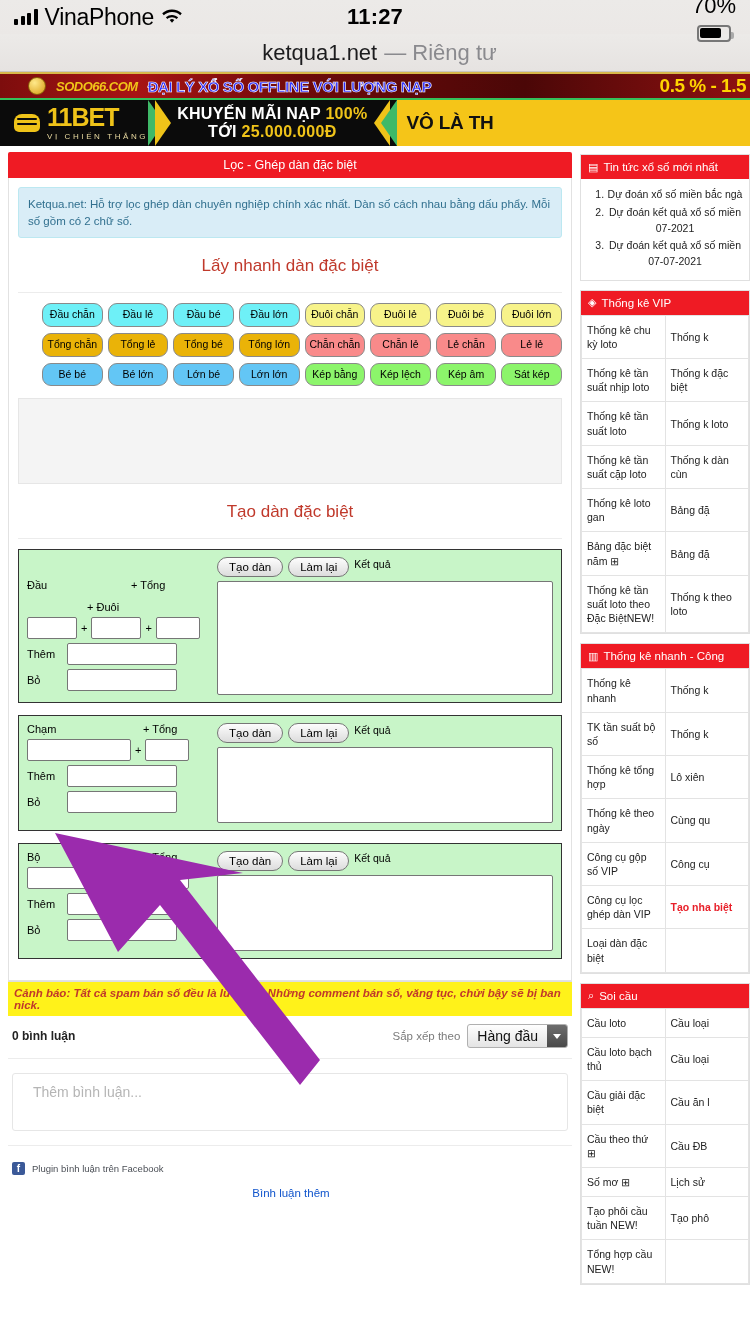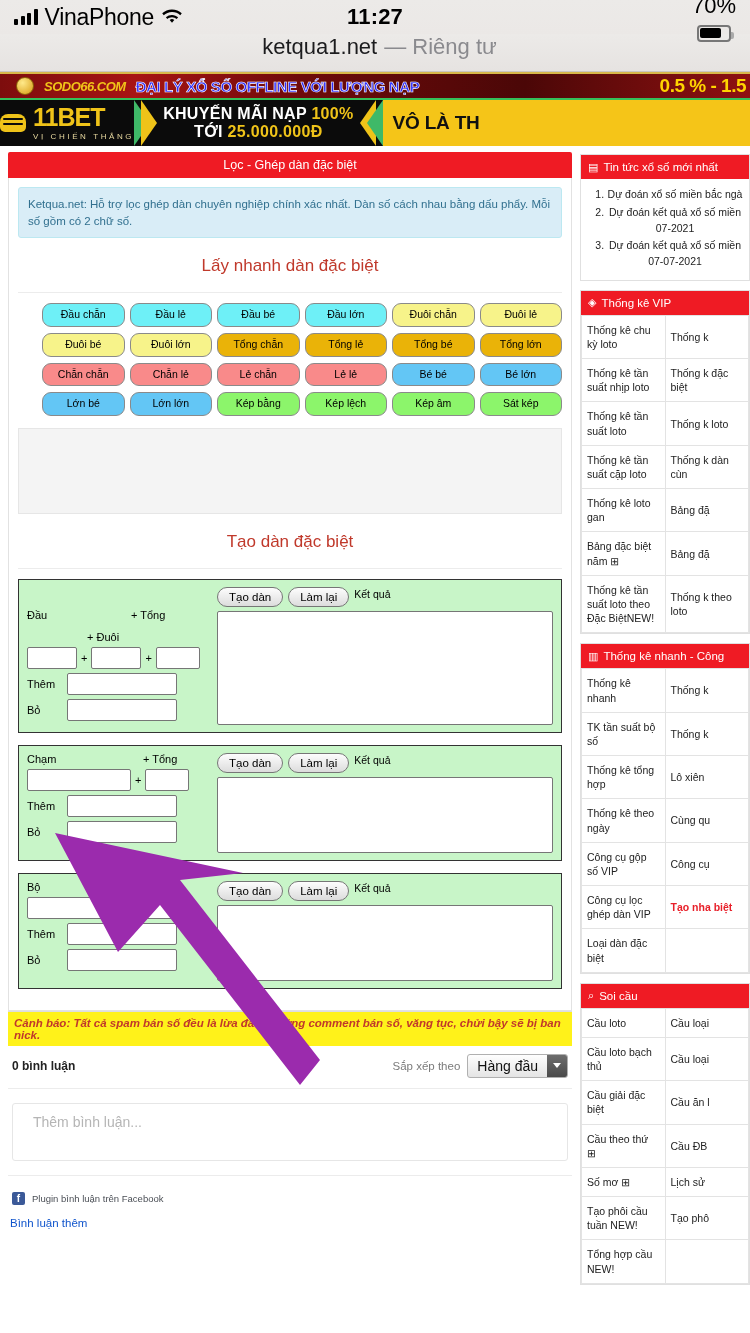--- a/index.html
+++ b/index.html
@@ -37,43 +37,43 @@
   }
   .sb-batt-text { font-size: 22px; color: #000; }
   .batt { width: 34px; height: 17px; border: 2px solid #777; border-radius: 4px; position: relative; }
   .batt::after { content:""; position:absolute; right:-5px; top:5px; width:3px; height:7px; background:#aaa; border-radius:0 2px 2px 0; }
   .batt i { position:absolute; left:1.5px; top:1.5px; bottom:1.5px; width: 70%; background:#000; border-radius:2px; display:block; }
 
   
   .urlbar {
     height: 38px;
     background: linear-gradient(#eceae8,#e6e3e1);
-    display: flex; align-items: flex-start; justify-content: center;
+    display: flex; align-items: center; justify-content: center;
     border-bottom: 1px solid #c9c6c4;
     padding-left: 9px;
   }
   .url-host { font-size: 22px; color: #1c1c1e; }
   .url-priv { font-size: 22px; color: #8a8a8e; margin-left: 7px; }
 
   
   .ad1 {
     height: 28px; position: relative; overflow: hidden;
     background: linear-gradient(90deg,#7d0d0d 0%,#a81414 18%,#6e0a0a 40%,#4b0707 70%,#8f1111 100%);
-    border-top: 2px solid #d8b84a; border-bottom: 2px solid #35c05a;
+    border-top: 2px solid #d8b84a; border-bottom: 2px solid #35c05a; padding-left: 12px;
   }
   .ad1-inner { display:flex; align-items:center; height:100%; padding-left: 16px; gap: 10px; }
   .ad1-logo { font-size:13px; font-weight:bold; color:#f0c419; font-style:italic; letter-spacing:-0.5px; white-space:nowrap; }
   .ad1-coin { width:18px;height:18px;border-radius:50%;background:radial-gradient(circle at 35% 30%,#ffe98a,#d79b12); border:1px solid #8a6208; flex:none;}
   .ad1-text { font-size:15px; font-weight:bold; color:#2b2bff; -webkit-text-stroke:0.6px #fff; white-space:nowrap; letter-spacing:-0.4px;}
   .ad1-pct { font-size:19px; font-weight:bold; color:#ffd400; white-space:nowrap; margin-left:auto; padding-right:4px; letter-spacing:-0.5px;}
 
   .ad2 {
     height: 46px; background:#0b0b0b; display:flex; align-items:center; overflow:hidden; position:relative;
   }
-  .ad2-left { display:flex; align-items:center; gap:7px; }
+  .ad2-left { display:flex; align-items:center; gap:7px; padding-left:14px; }
   .fist { width:26px; height:18px; background:#efc319; border-radius:8px 8px 5px 5px; position:relative; flex:none;}
   .fist::after{content:"";position:absolute;left:3px;top:4px;right:3px;height:2px;background:#0b0b0b;border-radius:1px;box-shadow:0 5px 0 #0b0b0b;}
   .ad2-brand { color:#efc319; font-size:25px; font-weight:bold; letter-spacing:-1px; line-height:1; }
   .ad2-sub { color:#e8d9a0; font-size:8px; letter-spacing:2.6px; margin-top:2px; }
   .chev { width:0;height:0;border-top:23px solid transparent;border-bottom:23px solid transparent;border-left:16px solid #3fb968; flex:none;}
   .chev2 { border-left-color:#efc319; margin-left:-9px;}
   .ad2-mid { text-align:center; padding:0 6px; flex:none;}
   .ad2-l1 { color:#fff; font-size:16px; font-weight:bold; letter-spacing:0.3px; }
   .ad2-l1 b { color:#efc319; }
   .ad2-l2 { color:#efc319; font-size:16px; font-weight:bold; letter-spacing:0.3px;text-align:center; }
@@ -94,21 +94,21 @@
   }
   .panel-box { border:1px solid #e2e2e2; border-top:none; padding:9px; }
   .notice {
     background:#d9edf7; border:1px solid #bce8f1; color:#31708f;
     font-size:11.5px; line-height:1.45; padding:8px 9px; border-radius:3px;
   }
   .sect-title { text-align:center; color:#c0392b; font-size:17px; padding:18px 0 16px; }
   .hr { border-top:1px solid #ececec; margin:0 0 10px; }
 
   
-  .grid { display:grid; grid-template-columns:repeat(6,1fr); gap:6px 5px;margin-left:24px; }
+  .grid { display:grid; grid-template-columns:repeat(8,1fr); gap:6px 5px;margin-left:24px; }
   .chip {
     font-size:10.5px; text-align:center; padding:4px 1px;
     border-radius:9px; border:1px solid #8a8a8a; color:#000;
     white-space:nowrap; cursor:pointer; line-height:1.3;
   }
   .c-cyan{background:#6ef0f7}.c-yellow{background:#f7f38a}
   .c-pink{background:#eab308}.c-red{background:#f98a8a}
   .c-blue{background:#63c6f5}.c-green{background:#8cf56b}
 
   .emptybox { margin-top:12px; height:86px; background:#f4f4f4; border:1px solid #e6e6e6; }
@@ -148,21 +148,21 @@
   .select .arrow {
     width:20px; background:linear-gradient(#6d6d6d,#4a4a4a); display:flex; align-items:center; justify-content:center;
   }
   .select .arrow i { width:0;height:0;border-left:4px solid transparent;border-right:4px solid transparent;border-top:5px solid #fff; }
   .cmt-div { border-top:1px solid #ececec; }
   .cmt-box { margin:14px 4px 0; border:1px solid #e6e6e6; border-radius:3px; height:58px; padding:10px 20px; }
   .cmt-ph { font-size:14px; color:#b5b5b5; }
   .fb-row { display:flex; align-items:center; gap:7px; padding:16px 4px 8px; border-top:1px solid #ececec; margin-top:14px; }
   .fb-ico { width:13px;height:13px;background:#3b5998;color:#fff;font-size:10px;font-weight:bold;text-align:center;line-height:13px;border-radius:2px;}
   .fb-txt { font-size:9.5px; color:#4b4f56; }
-  .morelink { font-size:11.5px; color:#1155cc; padding:4px 0 0 2px; cursor:pointer; }
+  .morelink { font-size:11.5px; color:#1155cc; padding:4px 0 0 2px; cursor:pointer;text-align:center; }
 
   
   .sbox { border:1px solid #e0e0e0; margin-bottom:9px; }
   .shead {
     background:#ef1b24; color:#fff; font-size:11.5px; padding:6px 7px;
     display:flex; align-items:center; gap:5px; white-space:nowrap; overflow:hidden;
   }
   .sico { font-size:11px; line-height:1; }
   .slist { margin:0; padding:8px 6px 8px 26px; }
   .slist li { font-size:10.5px; color:#222; line-height:1.5; margin-bottom:2px; white-space:normal;text-align:center; }

